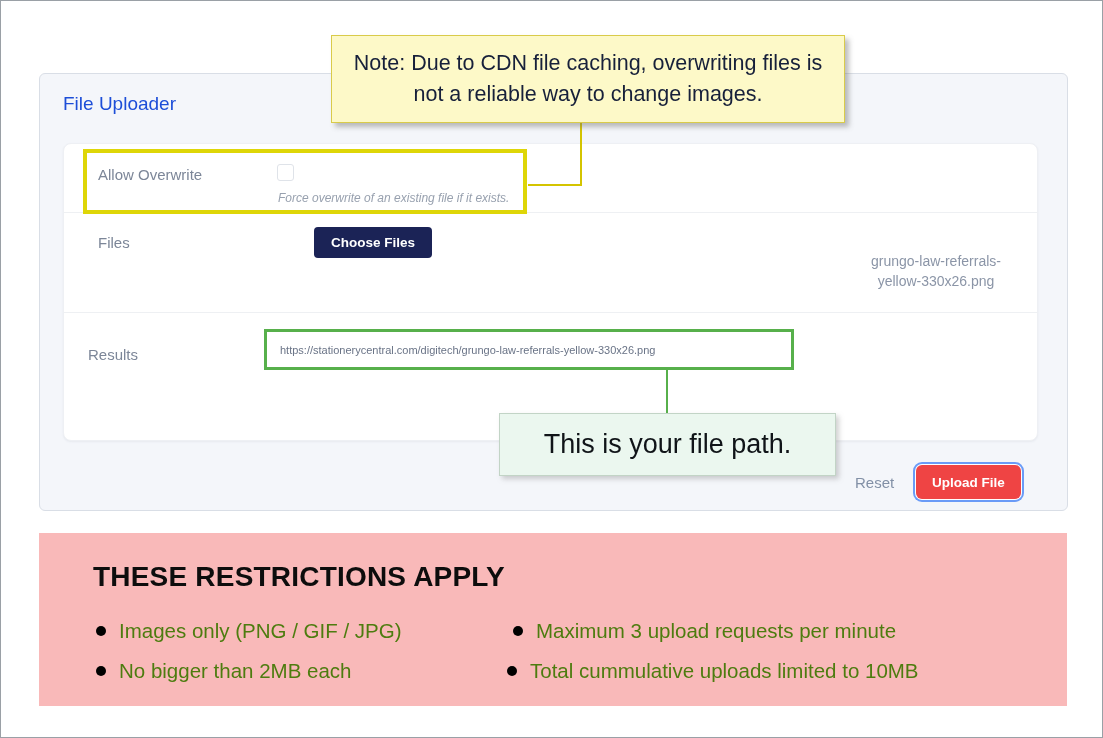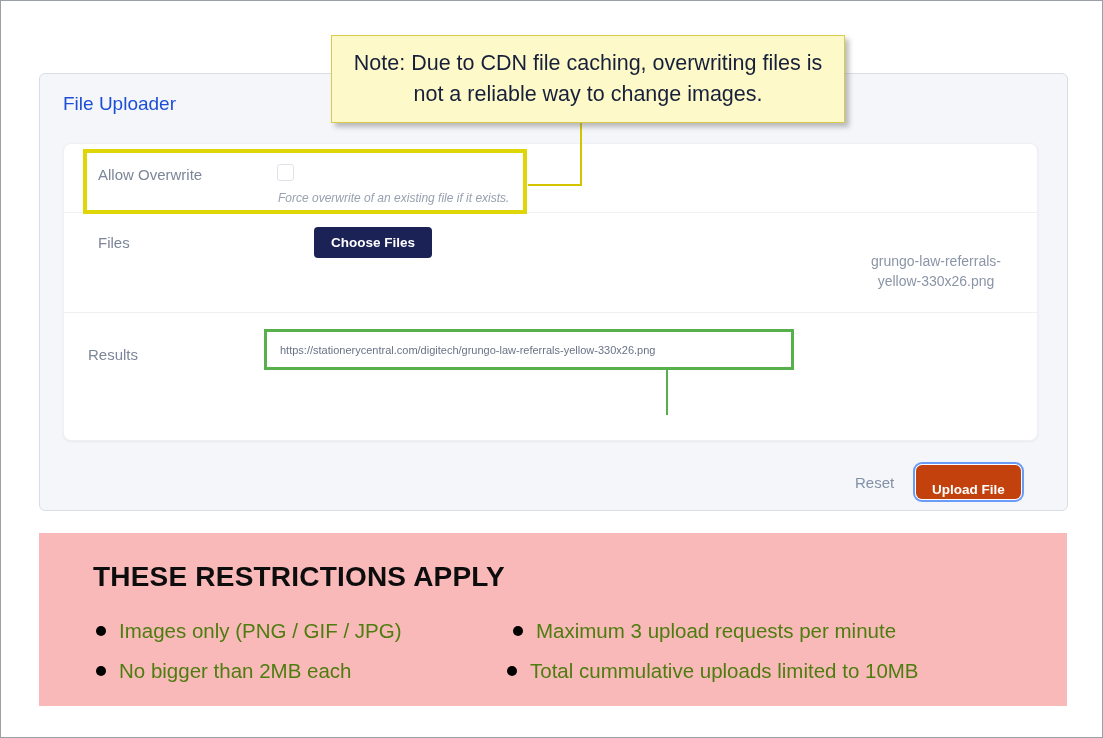--- a/index.html
+++ b/index.html
@@ -154,22 +154,22 @@
 
   .reset-link {
     position: absolute; left: 854px; top: 473px;
     font-size: 15px; color: #8290a6;
     cursor: pointer;
     background: none; border: none;
     font-family: "Liberation Sans", sans-serif;
   }
   .upload-btn {
     position: absolute; left: 915px; top: 464px;
-    height: 34px; padding: 17px 16px;
-    background: #c2410c;
+    height: 34px; padding: 9px 16px;
+    background: #ef4444;
     color: #ffffff;
     font-size: 13.5px; font-weight: bold;
     font-family: "Liberation Sans", sans-serif;
     border: none; border-radius: 6px;
     box-shadow: 0 0 0 1px #ffffff, 0 0 0 3px #6a9bf7;
     cursor: pointer;
   }
 
   
   .restrictions {
@@ -228,20 +228,23 @@
   <div class="uploaded-filename">
     <span>grungo-law-referrals-</span><br>
     <span>yellow-330x26.png</span>
   </div>
 
   <div class="field-label lbl-results">Results</div>
   <div class="result-box">
     <span class="result-url">https://stationerycentral.com/digitech/grungo-law-referrals-yellow-330x26.png</span>
   </div>
   <div class="conn-green-v"></div>
+  <div class="path-callout">
+    <span class="path-text">This is your file path.</span>
+  </div>
 
   <button class="reset-link">Reset</button>
   <button class="upload-btn">Upload File</button>
 
   <div class="restrictions"></div>
   <div class="restrictions-title">THESE RESTRICTIONS APPLY</div>
 
   <div class="bullet-item b-l1">
     <span class="bullet-dot"></span>
     <span>Images only (PNG / GIF / JPG)</span>

